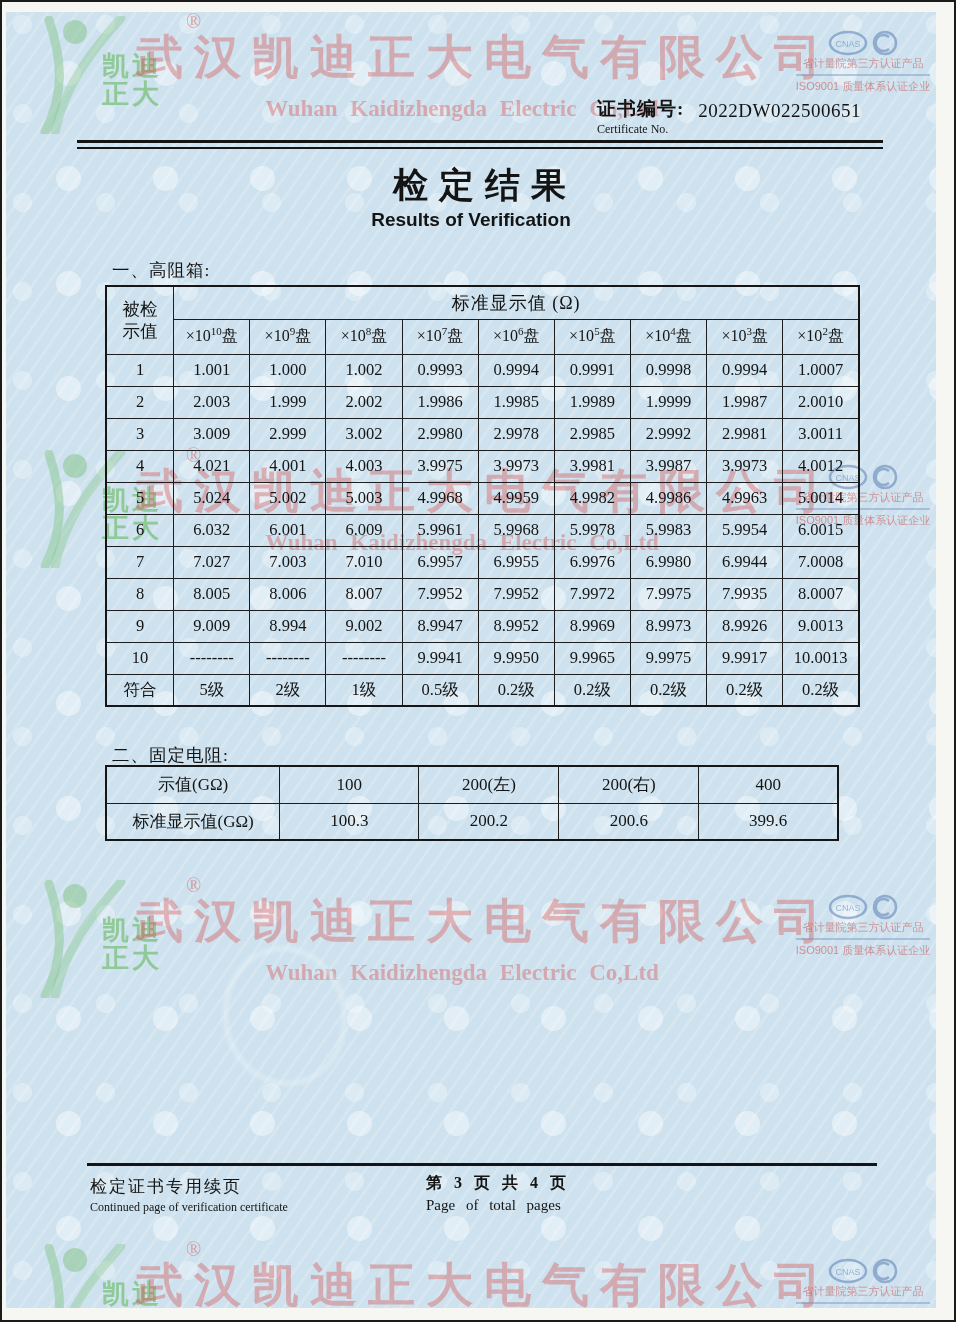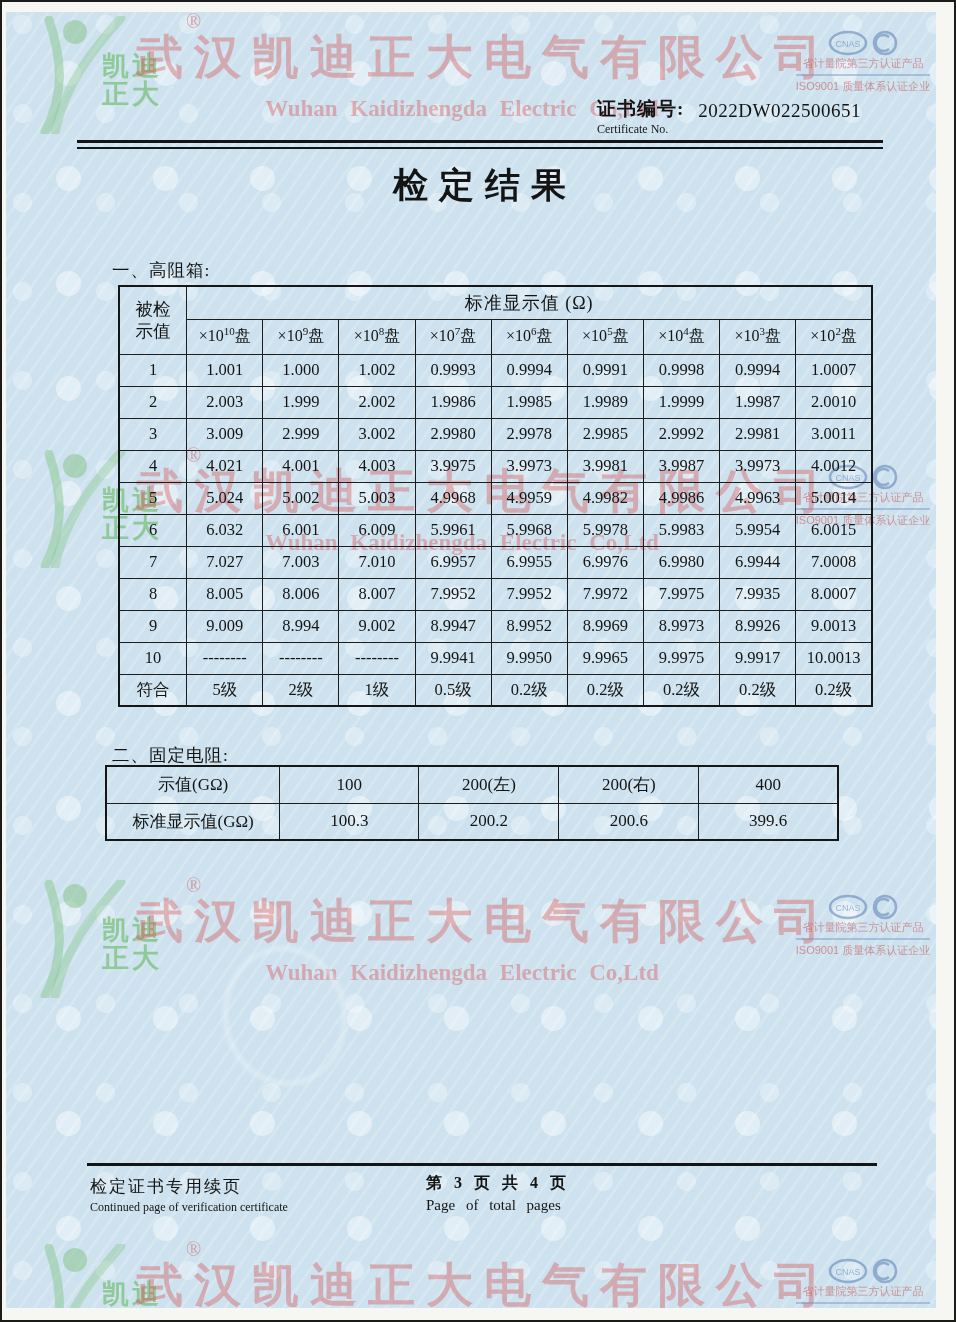--- a/index.html
+++ b/index.html
@@ -59,21 +59,21 @@
   .title-en { position:absolute; left:0; top:197px; width:100%; text-align:center;
               font-size:19px; font-weight:bold; font-family:"Liberation Sans", sans-serif; }
 
   .sec-heading { position:absolute; font-size:17.5px; letter-spacing:1px; }
   .sec1 { left:106px; top:246px; }
   .sec2 { left:106px; top:731px; }
 
   table { border-collapse:collapse; background:transparent; }
   td { border:1.6px solid #1d1d1d; text-align:center; vertical-align:middle; padding:0 2px; font-size:16.5px; }
 
-  .t1 { position:absolute; left:99px; top:273px; width:755px;margin-left:13px; }
+  .t1 { position:absolute; left:99px; top:273px; width:755px; }
   .t1 td { height:32px; }
   .t1 .corner { font-size:17.5px; line-height:1.3; }
   .t1 .spanhead { font-size:18px; height:33px; letter-spacing:1px; }
   .t1 .dial-head { font-size:16px; height:35px; }
   .t1 sup { font-size:11px; }
   .t1 tbody td:first-child { font-size:16.5px; }
   .t1 table, .t1 { border:2.5px solid #161616; }
 
   .t2 { position:absolute; left:99px; top:753px; width:734px; border:2.5px solid #161616; }
   .t2 td { height:37px; font-size:17px; }
@@ -232,20 +232,21 @@
         <div class="certno-labels">
           <div class="certno-cn">证书编号:</div>
           <div class="certno-en">Certificate No.</div>
         </div>
         <div class="certno-value">2022DW022500651</div>
       </div>
 
       <div class="double-rule"></div>
 
       <div class="title-cn">检定结果</div>
+      <div class="title-en">Results of Verification</div>
 
       <div class="sec-heading sec1">一、高阻箱:</div>
 
       <table class="t1">
         <colgroup>
           <col style="width:68px">
           <col style="width:76.3px">
             <col style="width:76.3px">
             <col style="width:76.3px">
           <col style="width:76.3px">

